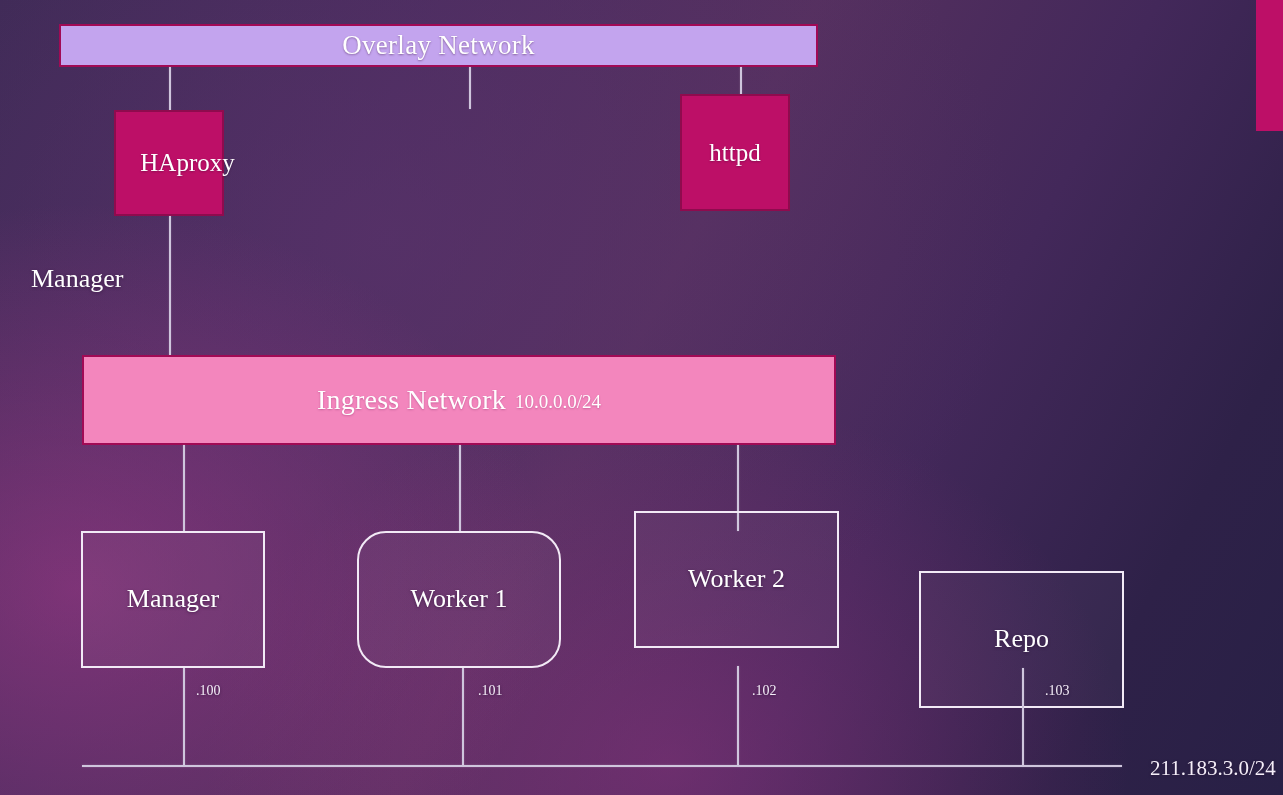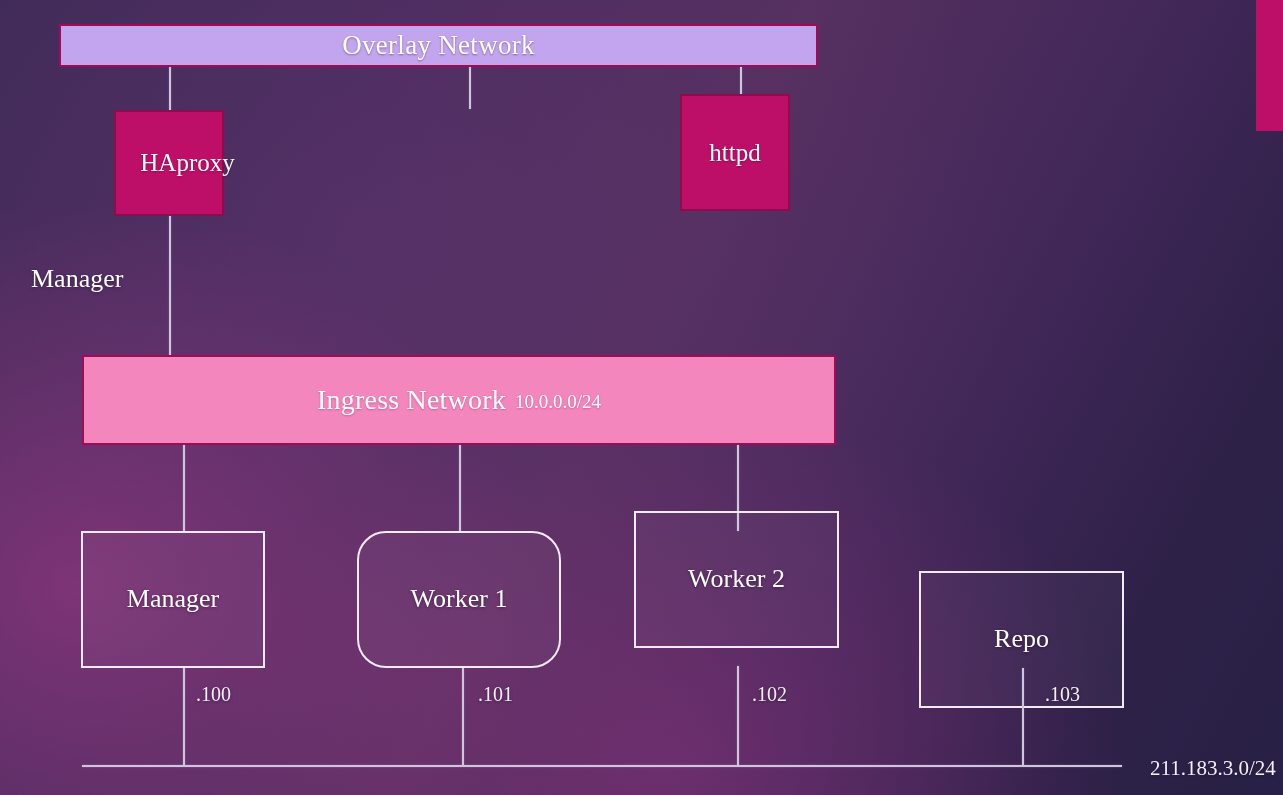--- a/index.html
+++ b/index.html
@@ -103,21 +103,21 @@
     position: absolute;
     height: 2px;
     background: #cfc6dd;
     box-shadow: 0 0 2px rgba(255, 255, 255, 0.25);
   }
 
   
   .ip-label {
     position: absolute;
     color: #f4eef8;
-    font-size: 20px;
+    font-size: 14px;
     white-space: nowrap;
     text-shadow: 0 1px 3px rgba(40, 15, 50, 0.55);
   }
   .bus-label {
     position: absolute;
     color: #f4eef8;
     font-size: 21px;
     white-space: nowrap;
     text-shadow: 0 1px 3px rgba(40, 15, 50, 0.55);
   }

